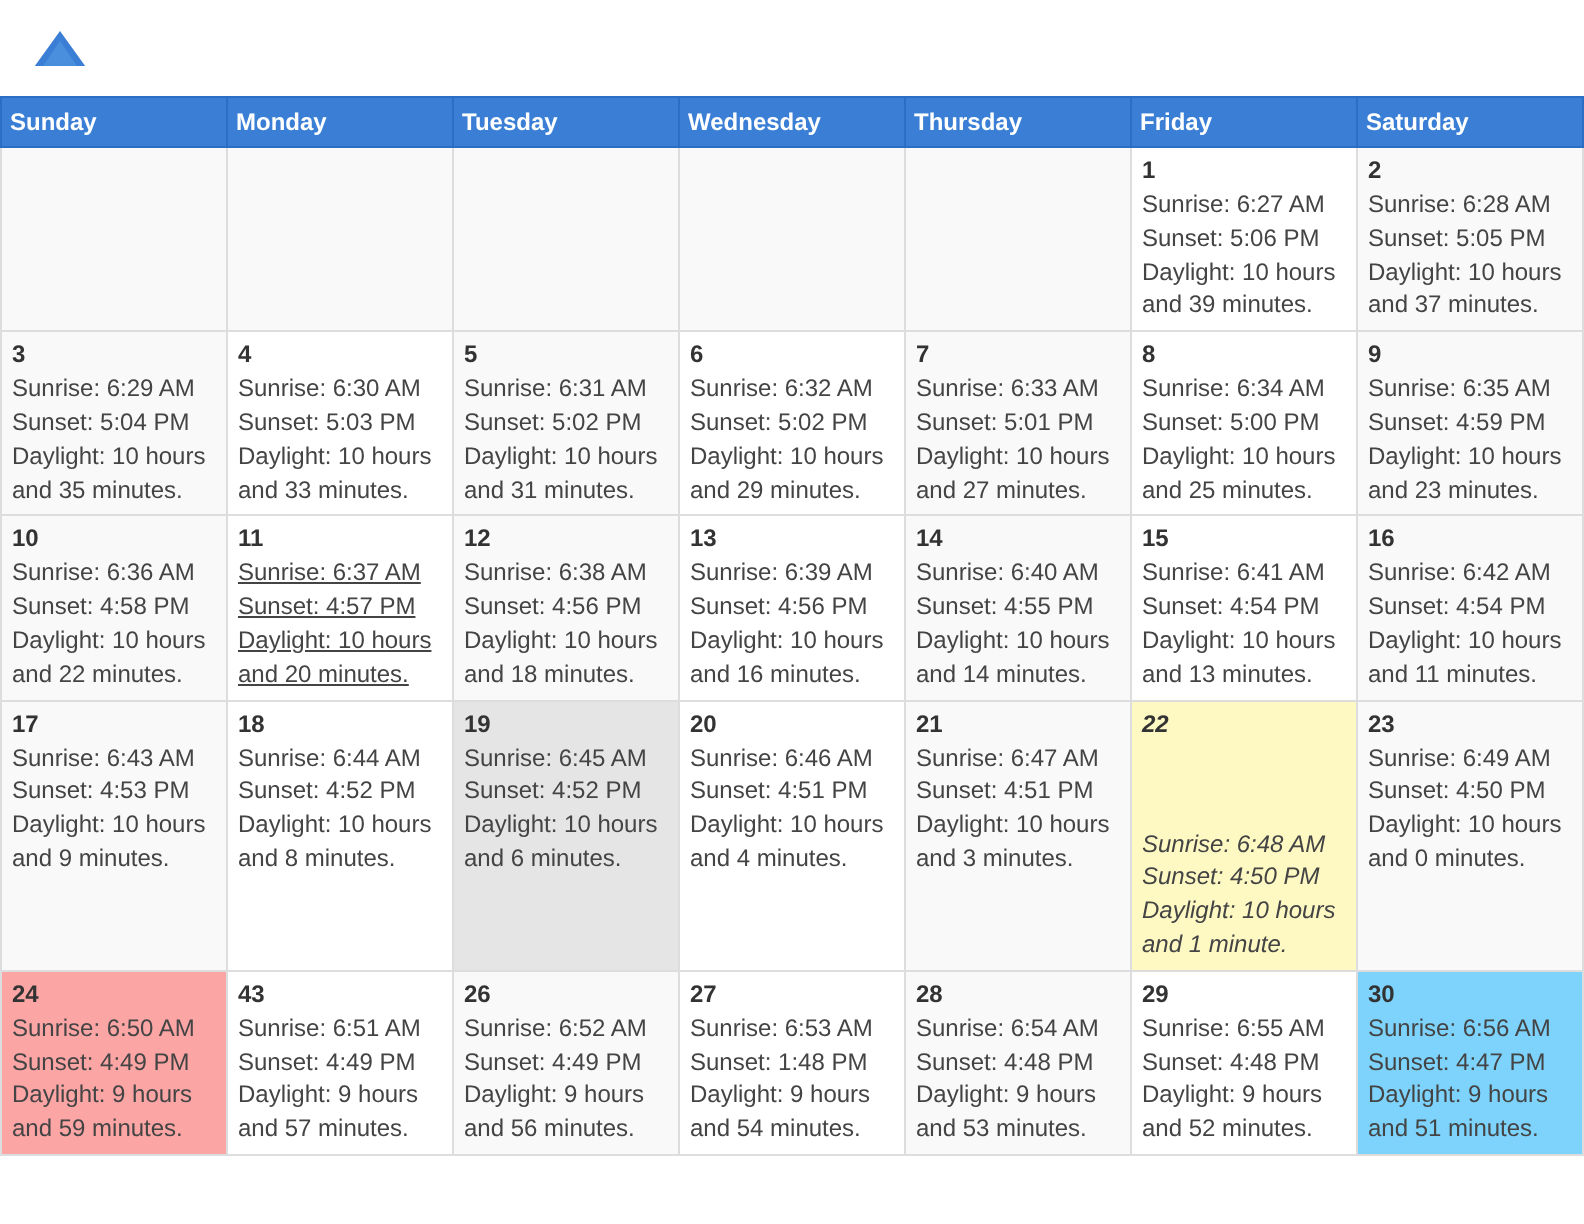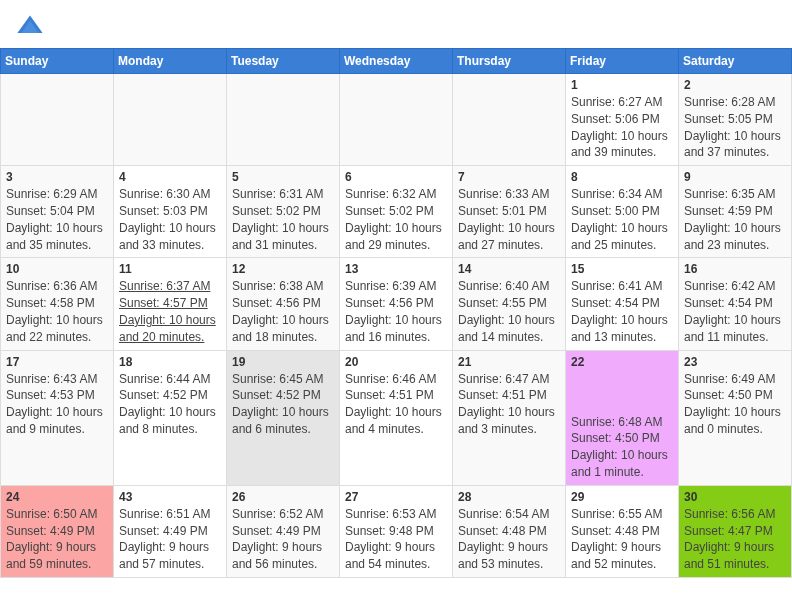--- a/index.html
+++ b/index.html
@@ -248,21 +248,21 @@
           <div class="day-info" style="white-space: pre-line;">Sunrise: 6:46 AM
 Sunset: 4:51 PM
 Daylight: 10 hours and 4 minutes.</div>
         </td>
         <td style="background: rgb(249, 249, 249);">
           <span class="day-num">21</span>
           <div class="day-info" style="white-space: pre-line;">Sunrise: 6:47 AM
 Sunset: 4:51 PM
 Daylight: 10 hours and 3 minutes.</div>
         </td>
-        <td style="background: #f0abfc;">
+        <td style="background: #fef9c3; font-style: italic;">
           <span class="day-num">22</span>
           <div class="day-info" style="white-space: pre-line; margin-top: 45px;">Sunrise: 6:48 AM
 Sunset: 4:50 PM
 Daylight: 10 hours and 1 minute.</div>
         </td>
         <td style="background: rgb(249, 249, 249);">
           <span class="day-num">23</span>
           <div class="day-info" style="white-space: pre-line;">Sunrise: 6:49 AM
 Sunset: 4:50 PM
 Daylight: 10 hours and 0 minutes.</div>
@@ -283,36 +283,36 @@
         </td>
         <td style="background: rgb(249, 249, 249);">
           <span class="day-num">26</span>
           <div class="day-info" style="white-space: pre-line;">Sunrise: 6:52 AM
 Sunset: 4:49 PM
 Daylight: 9 hours and 56 minutes.</div>
         </td>
         <td style="background: rgb(255, 255, 255);">
           <span class="day-num">27</span>
           <div class="day-info" style="white-space: pre-line;">Sunrise: 6:53 AM
-Sunset: 9:48 PM
+Sunset: 1:48 PM
 Daylight: 9 hours and 54 minutes.</div>
         </td>
         <td style="background: rgb(249, 249, 249);">
           <span class="day-num">28</span>
           <div class="day-info" style="white-space: pre-line;">Sunrise: 6:54 AM
 Sunset: 4:48 PM
 Daylight: 9 hours and 53 minutes.</div>
         </td>
         <td style="background: rgb(255, 255, 255);">
           <span class="day-num">29</span>
           <div class="day-info" style="white-space: pre-line;">Sunrise: 6:55 AM
 Sunset: 4:48 PM
 Daylight: 9 hours and 52 minutes.</div>
         </td>
-        <td style="background: #84cc16;">
+        <td style="background: #7dd3fc;">
           <span class="day-num">30</span>
           <div class="day-info" style="white-space: pre-line;">Sunrise: 6:56 AM
 Sunset: 4:47 PM
 Daylight: 9 hours and 51 minutes.</div>
         </td>
       </tr>
     </tbody>
 </table>
 
 </body></html>

